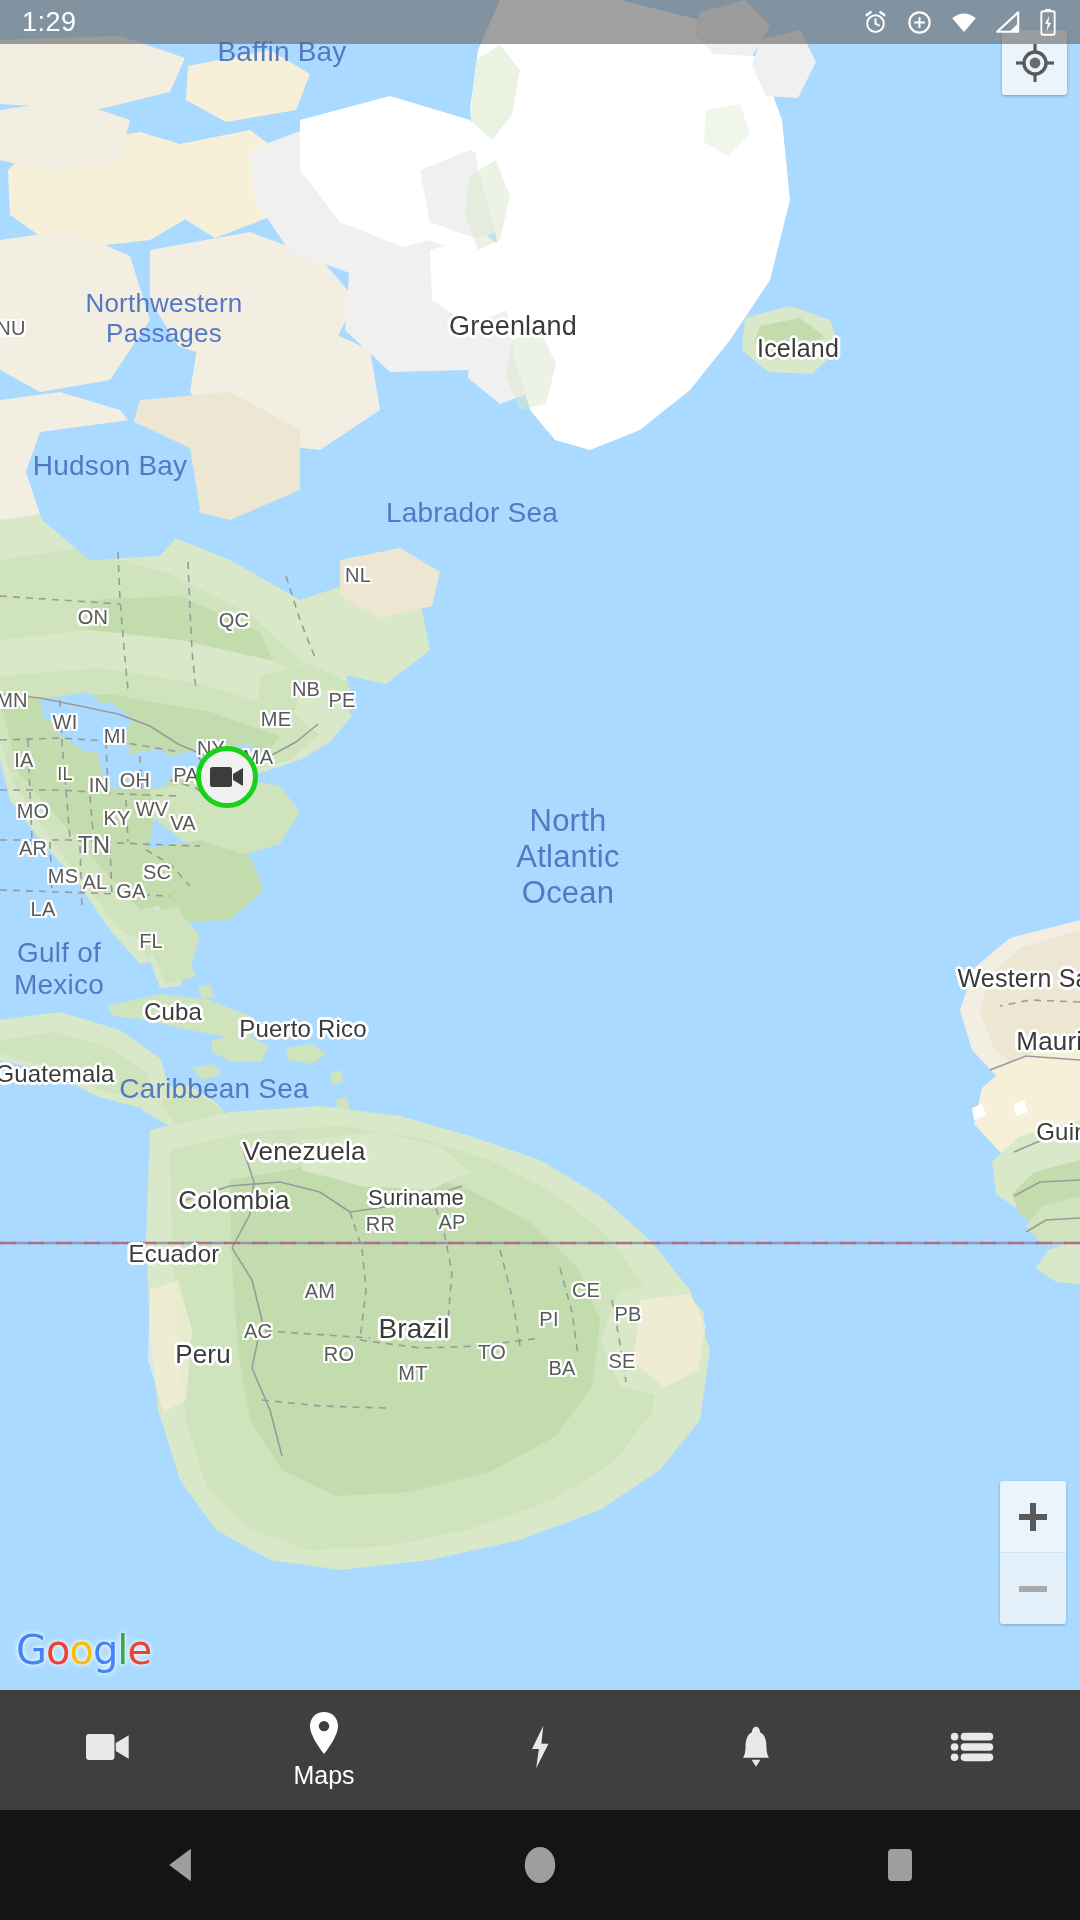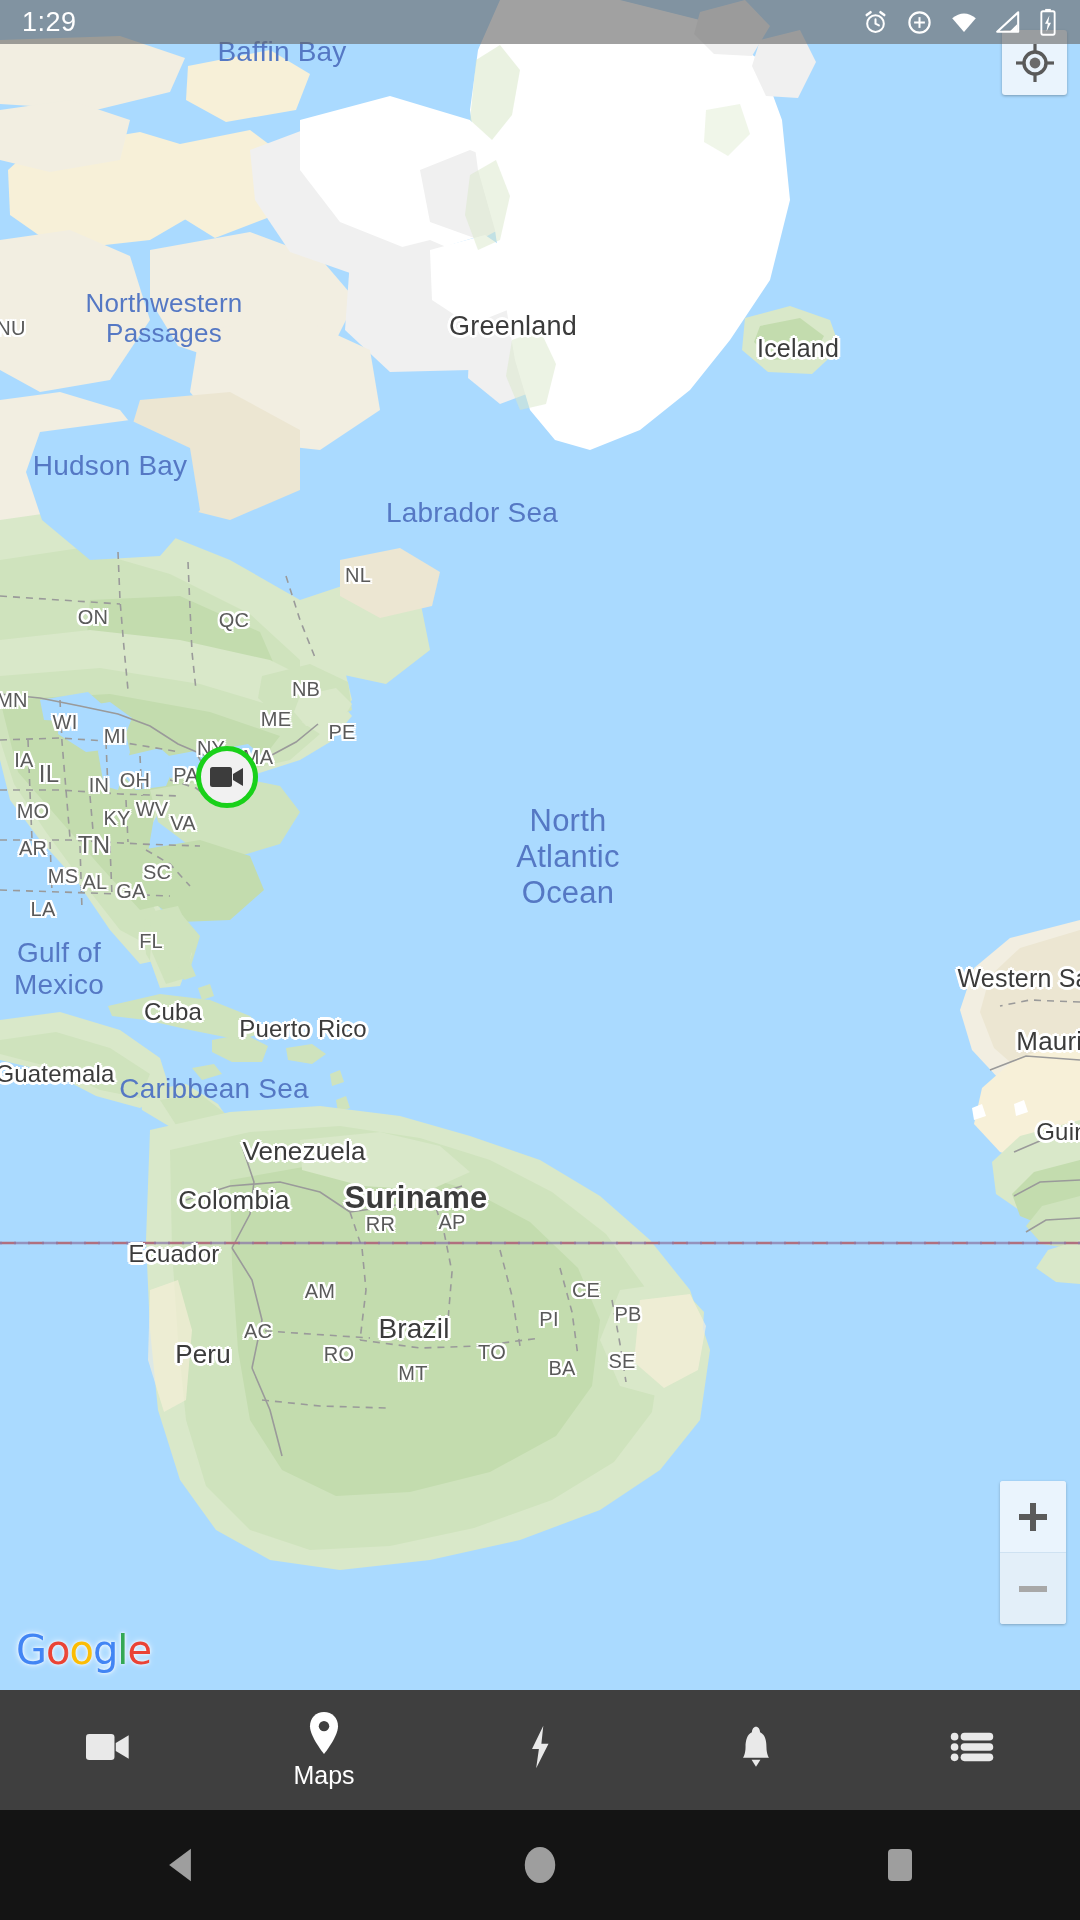--- a/index.html
+++ b/index.html
@@ -257,43 +257,43 @@
         <div class="lbl lbl-ocean multi" style="left: 164px; top: 318px; font-size: 26px; max-width: 180px;">Northwestern Passages</div>
       </div>
     <div id="country-labels">
         <div class="lbl lbl-country" style="left: 513px; top: 326px; font-size: 27px;">Greenland</div>
         <div class="lbl lbl-country" style="left: 798px; top: 348px; font-size: 25px;">Iceland</div>
         <div class="lbl lbl-country" style="left: 173px; top: 1012px; font-size: 24px;">Cuba</div>
         <div class="lbl lbl-country" style="left: 303px; top: 1029px; font-size: 24px;">Puerto Rico</div>
         <div class="lbl lbl-country" style="left: 55px; top: 1074px; font-size: 24px;">Guatemala</div>
         <div class="lbl lbl-country" style="left: 304px; top: 1151px; font-size: 26px;">Venezuela</div>
         <div class="lbl lbl-country" style="left: 234px; top: 1200px; font-size: 26px;">Colombia</div>
-        <div class="lbl lbl-country" style="left: 416px; top: 1198px; font-size: 31px; font-weight: bold;">Suriname</div>
+        <div class="lbl lbl-country" style="left: 416px; top: 1198px; font-size: 22px;">Suriname</div>
         <div class="lbl lbl-country" style="left: 174px; top: 1254px; font-size: 24px;">Ecuador</div>
         <div class="lbl lbl-country" style="left: 203px; top: 1354px; font-size: 26px;">Peru</div>
         <div class="lbl lbl-country" style="left: 414px; top: 1329px; font-size: 28px;">Brazil</div>
         <div class="lbl lbl-country" style="left: 1049px; top: 978px; font-size: 25px;">Western Sahara</div>
         <div class="lbl lbl-country" style="left: 1053px; top: 1041px; font-size: 26px;">Maurit</div>
         <div class="lbl lbl-country" style="left: 1062px; top: 1132px; font-size: 24px;">Guin</div>
       </div>
     <div id="region-labels">
         <div class="lbl lbl-state" style="left: 11px; top: 328px; font-size: 20px;">NU</div>
         <div class="lbl lbl-state" style="left: 358px; top: 575px; font-size: 20px;">NL</div>
         <div class="lbl lbl-state" style="left: 93px; top: 617px; font-size: 20px;">ON</div>
         <div class="lbl lbl-state" style="left: 234px; top: 620px; font-size: 20px;">QC</div>
         <div class="lbl lbl-state" style="left: 12px; top: 700px; font-size: 20px;">MN</div>
         <div class="lbl lbl-state" style="left: 306px; top: 689px; font-size: 20px;">NB</div>
-        <div class="lbl lbl-state" style="left: 342px; top: 732px; font-size: 20px;">PE</div>
+        <div class="lbl lbl-state" style="left: 342px; top: 700px; font-size: 20px;">PE</div>
         <div class="lbl lbl-state" style="left: 276px; top: 719px; font-size: 20px;">ME</div>
         <div class="lbl lbl-state" style="left: 65px; top: 722px; font-size: 20px;">WI</div>
         <div class="lbl lbl-state" style="left: 115px; top: 736px; font-size: 20px;">MI</div>
         <div class="lbl lbl-state" style="left: 211px; top: 748px; font-size: 20px;">NY</div>
         <div class="lbl lbl-state" style="left: 258px; top: 757px; font-size: 20px;">MA</div>
         <div class="lbl lbl-state" style="left: 24px; top: 760px; font-size: 20px;">IA</div>
-        <div class="lbl lbl-state" style="left: 49px; top: 774px; font-size: 24px;">IL</div>
+        <div class="lbl lbl-state" style="left: 65px; top: 774px; font-size: 18px;">IL</div>
         <div class="lbl lbl-state" style="left: 99px; top: 785px; font-size: 20px;">IN</div>
         <div class="lbl lbl-state" style="left: 135px; top: 780px; font-size: 20px;">OH</div>
         <div class="lbl lbl-state" style="left: 186px; top: 775px; font-size: 20px;">PA</div>
         <div class="lbl lbl-state" style="left: 33px; top: 811px; font-size: 20px;">MO</div>
         <div class="lbl lbl-state" style="left: 117px; top: 818px; font-size: 20px;">KY</div>
         <div class="lbl lbl-state" style="left: 152px; top: 809px; font-size: 20px;">WV</div>
         <div class="lbl lbl-state" style="left: 183px; top: 823px; font-size: 20px;">VA</div>
         <div class="lbl lbl-state" style="left: 33px; top: 848px; font-size: 20px;">AR</div>
         <div class="lbl lbl-state" style="left: 94px; top: 845px; font-size: 24px;">TN</div>
         <div class="lbl lbl-state" style="left: 63px; top: 876px; font-size: 20px;">MS</div>

